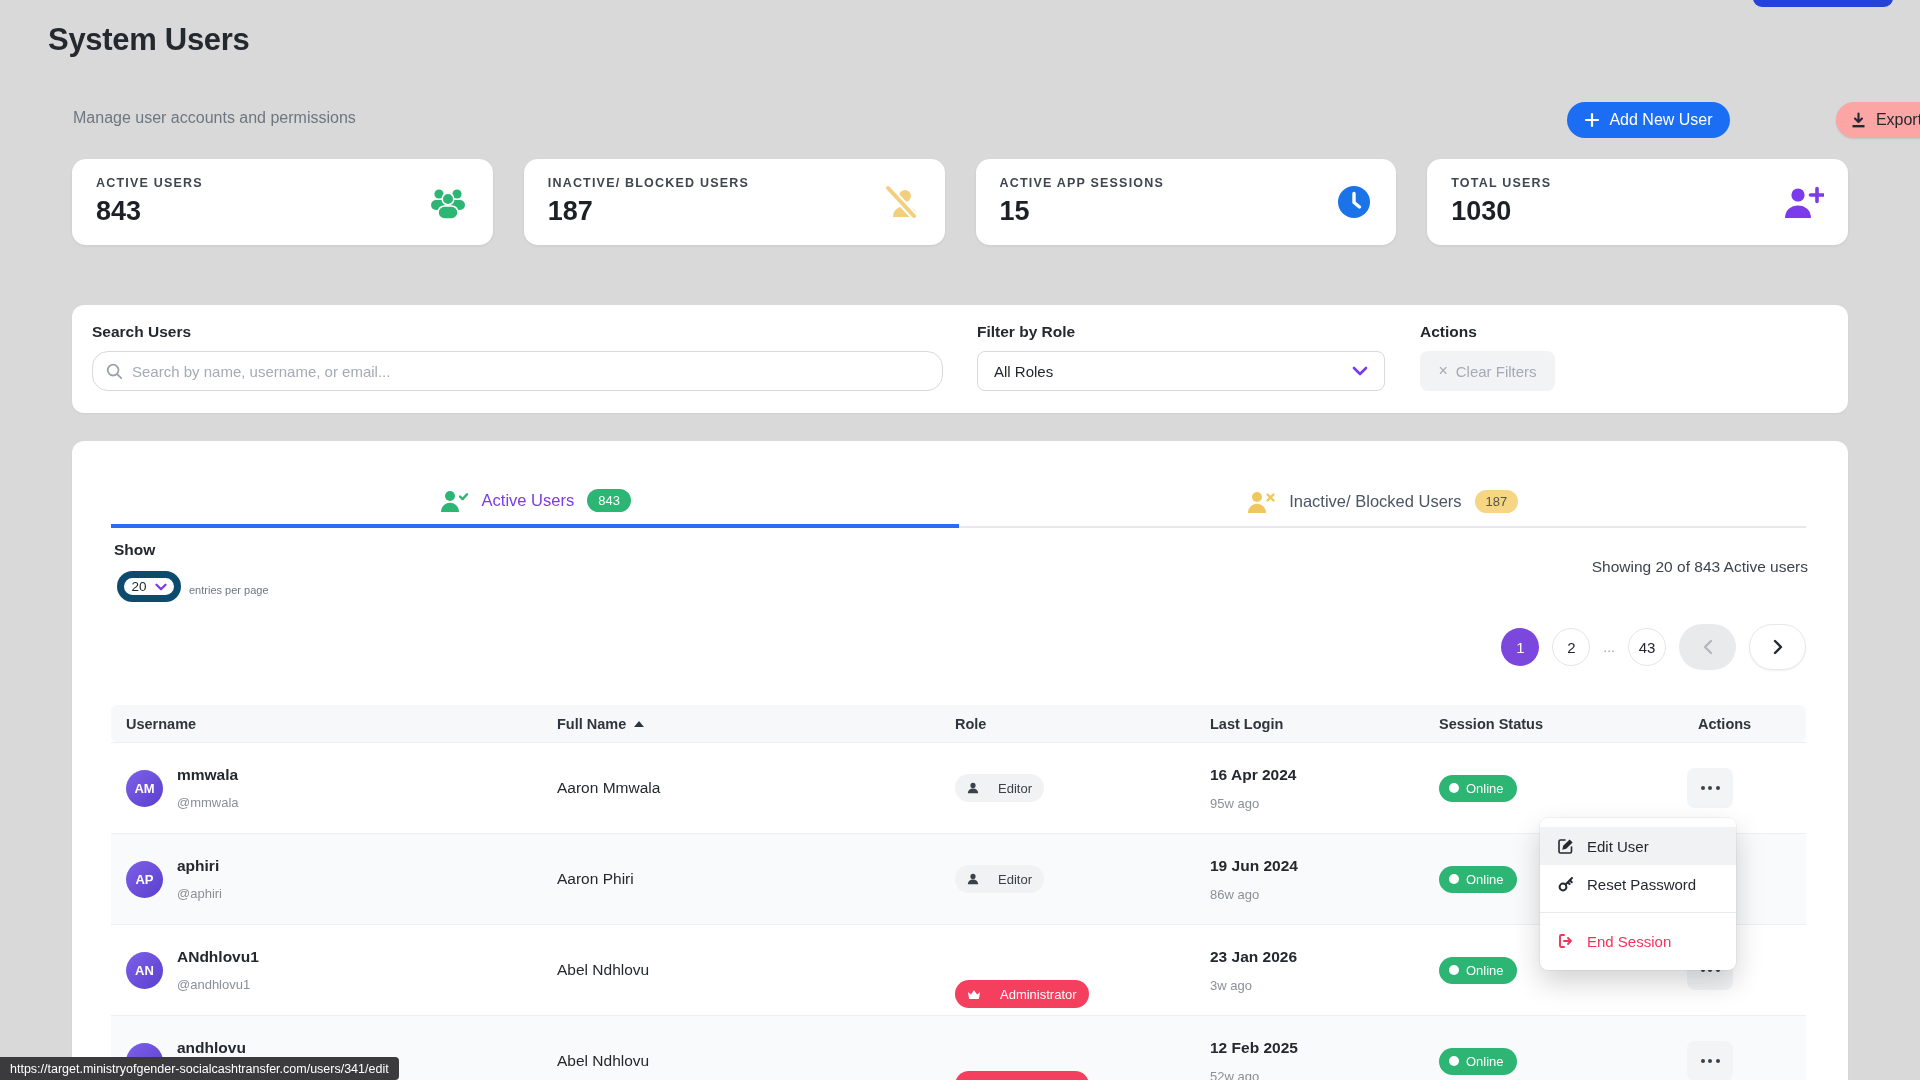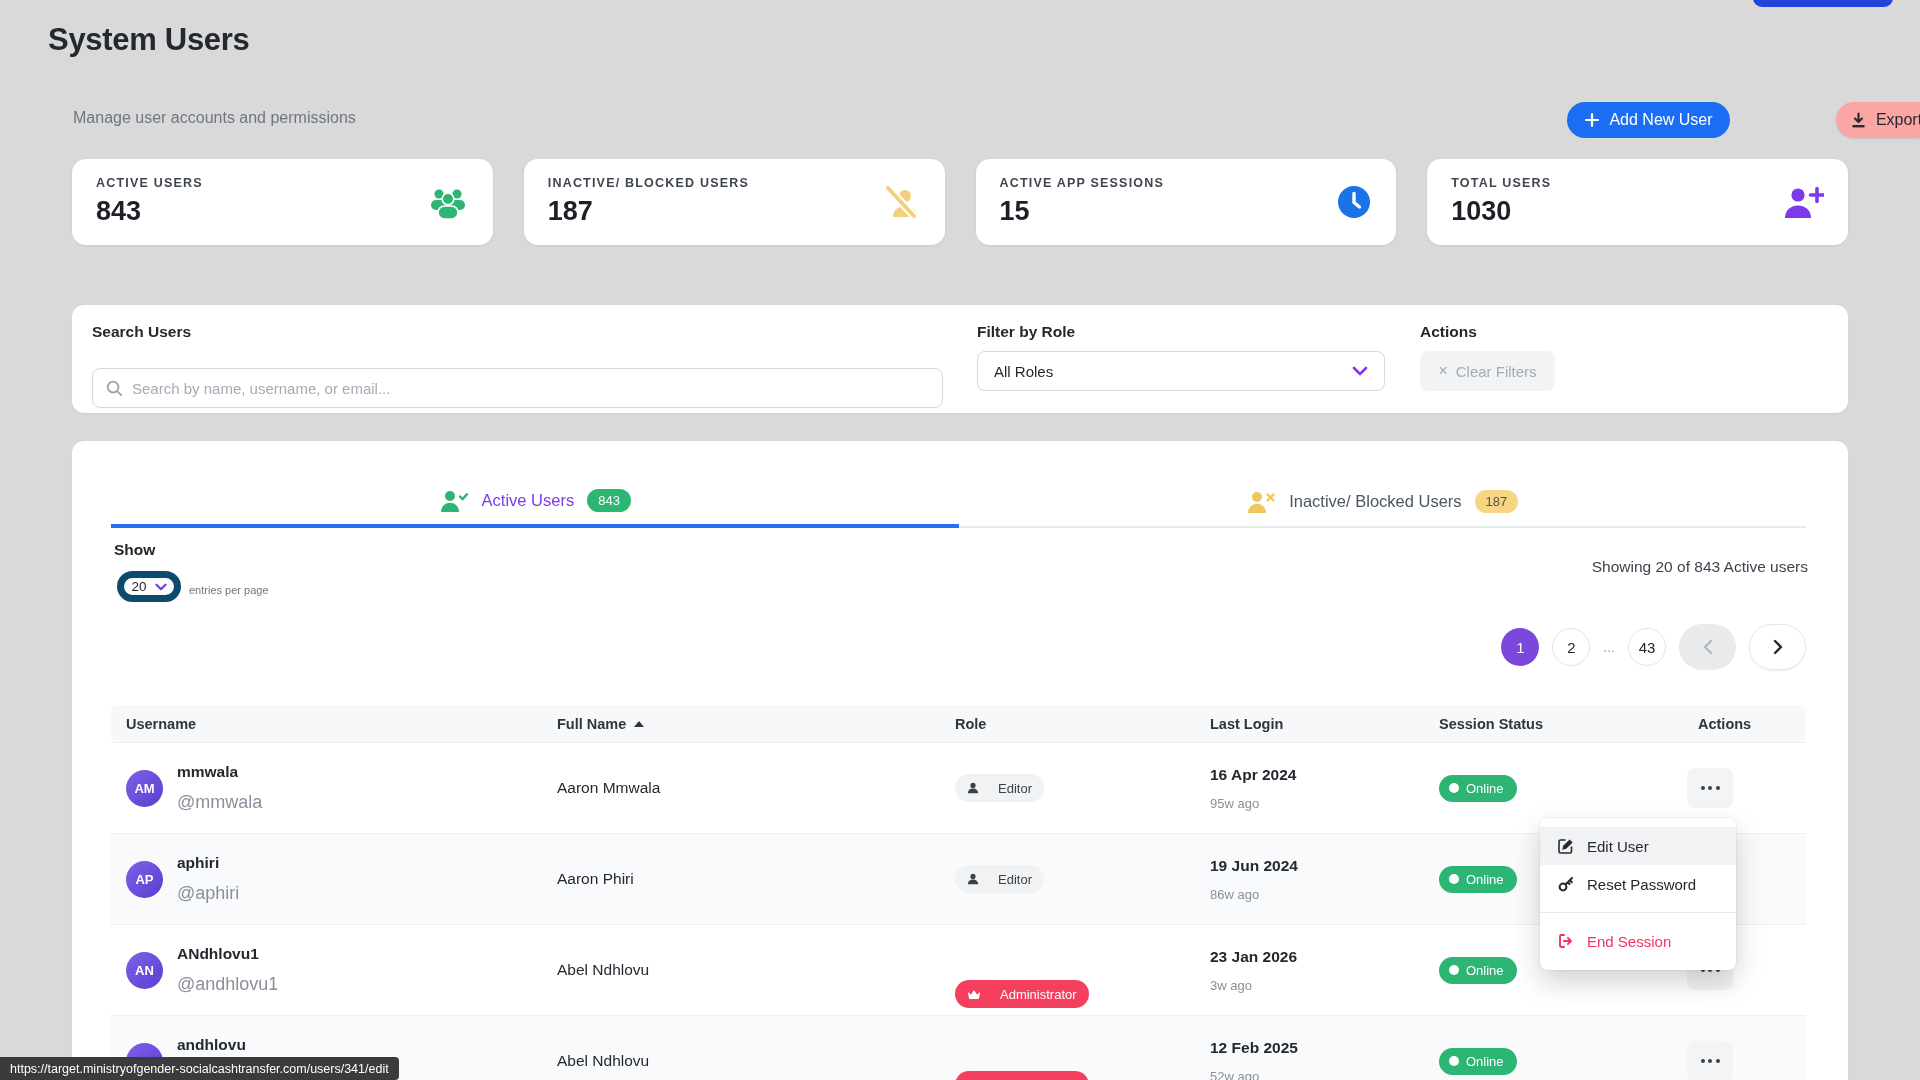--- a/index.html
+++ b/index.html
@@ -23,21 +23,21 @@
   .card .lbl{font-size:12.5px;font-weight:700;letter-spacing:1.2px;color:#3f4650;}
   .card .val{font-size:27px;font-weight:700;margin-top:6px;color:#1d2127;}
   .card .ic{position:absolute;right:24px;top:50%;transform:translateY(-50%);display:flex;}
 
   
   .filter-panel{position:absolute;left:72px;top:305px;width:1776px;height:108px;background:#fff;
         border-radius:12px;box-shadow:0 1px 2px rgba(0,0,0,.05);}
   .f-label{position:absolute;top:18px;font-size:15.5px;font-weight:700;color:#24292f;}
   .lab-search{left:20px}.lab-role{left:905px}.lab-actions{left:1348px}
   .search-box{position:absolute;left:20px;top:46px;width:851px;height:40px;border:1px solid #d6d9de;
-        border-radius:8px;display:flex;align-items:center;padding:0 12px;gap:9px;background:#fff;margin-top:17px;}
+        border-radius:16px;display:flex;align-items:center;padding:0 12px;gap:9px;background:#fff;}
   .search-box input{border:none;outline:none;flex:1;font-size:15px;color:#23272d;font-family:inherit;background:transparent;}
   .search-box input::placeholder{color:#a4abb5;}
   .role-select{position:absolute;left:905px;top:46px;width:408px;height:40px;border:1px solid #d6d9de;border-radius:8px;
         display:flex;align-items:center;justify-content:space-between;padding:0 16px;font-size:15px;cursor:pointer;background:#fff;}
   .btn-clear{position:absolute;left:1348px;top:46px;width:135px;height:40px;background:#f2f3f5;border:none;border-radius:8px;
         color:#a4abb5;font-size:15px;display:flex;align-items:center;justify-content:center;gap:8px;font-family:inherit;cursor:pointer;}
   .x-glyph{font-size:16px;line-height:1;}
 
   
   .main-panel{position:absolute;left:72px;top:441px;width:1776px;height:680px;background:#fff;
@@ -74,21 +74,21 @@
   .cell{padding-left:15px;}
   .c1{width:431px}.c2{width:398px}.c3{width:255px}.c4{width:229px}.c5{width:259px}.c6{width:123px;padding-left:0;}
   .th6{padding-left:15px;}
   .sort-wrap{display:flex;align-items:center;gap:8px;}
   .caret-up{width:0;height:0;border-left:5px solid transparent;border-right:5px solid transparent;border-bottom:6px solid #2f353d;display:inline-block;}
 
   .user-cell{display:flex;align-items:center;gap:14px;}
   .avatar{width:37px;height:37px;border-radius:50%;background:linear-gradient(135deg,#7e61e8,#5a3ecf);
         color:#fff;font-size:13px;font-weight:700;display:flex;align-items:center;justify-content:center;flex:none;}
   .uname{font-size:15.5px;font-weight:700;color:#24292f;margin-bottom:11px;}
-  .handle{font-size:18px;color:#8a9099;}
+  .handle{font-size:13px;color:#8a9099;}
   .fullname{font-size:15.5px;color:#24292f;}
   .pill{display:inline-flex;align-items:center;gap:19px;height:28px;border-radius:14px;padding:0 12px;font-size:13px;}
   .pill-editor{background:#f1f2f4;color:#3a4149;}
   .pill-admin{background:#f43f5e;color:#fff;margin-top:48px;}
   .login-date{font-size:15.5px;font-weight:700;color:#24292f;margin-bottom:12px;}
   .login-ago{font-size:13px;color:#8a9099;}
   .pill-online{display:inline-flex;align-items:center;gap:7px;height:27px;border-radius:14px;padding:0 13px 0 10px;
         background:#2db573;color:#fff;font-size:13px;}
   .dot{width:10px;height:10px;border-radius:50%;background:#fff;}
   .dots-btn{width:46px;height:40px;border:none;border-radius:8px;background:#f3f4f6;display:flex;

